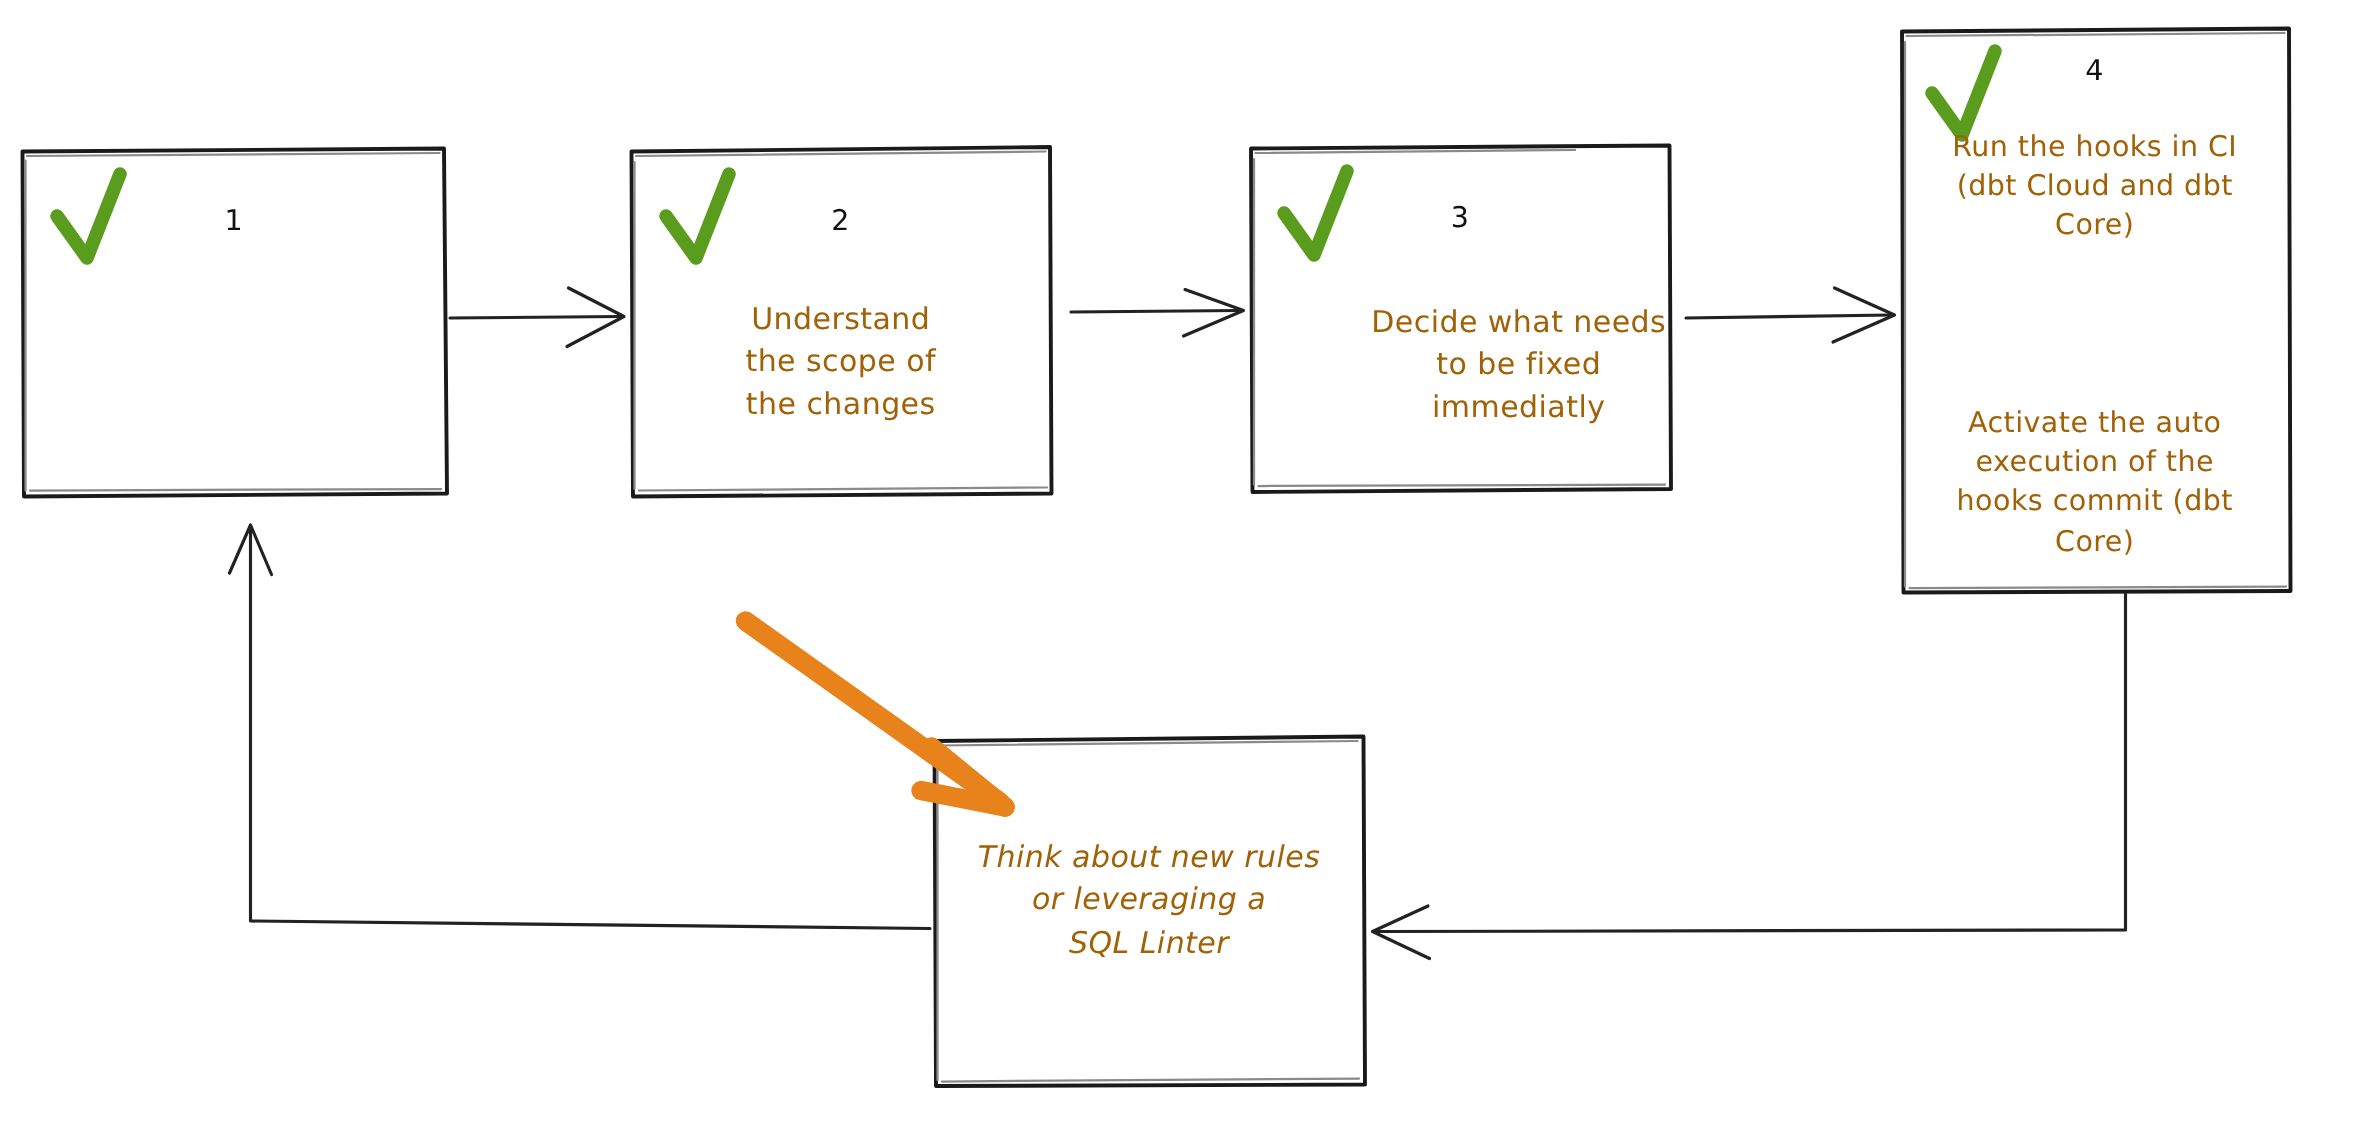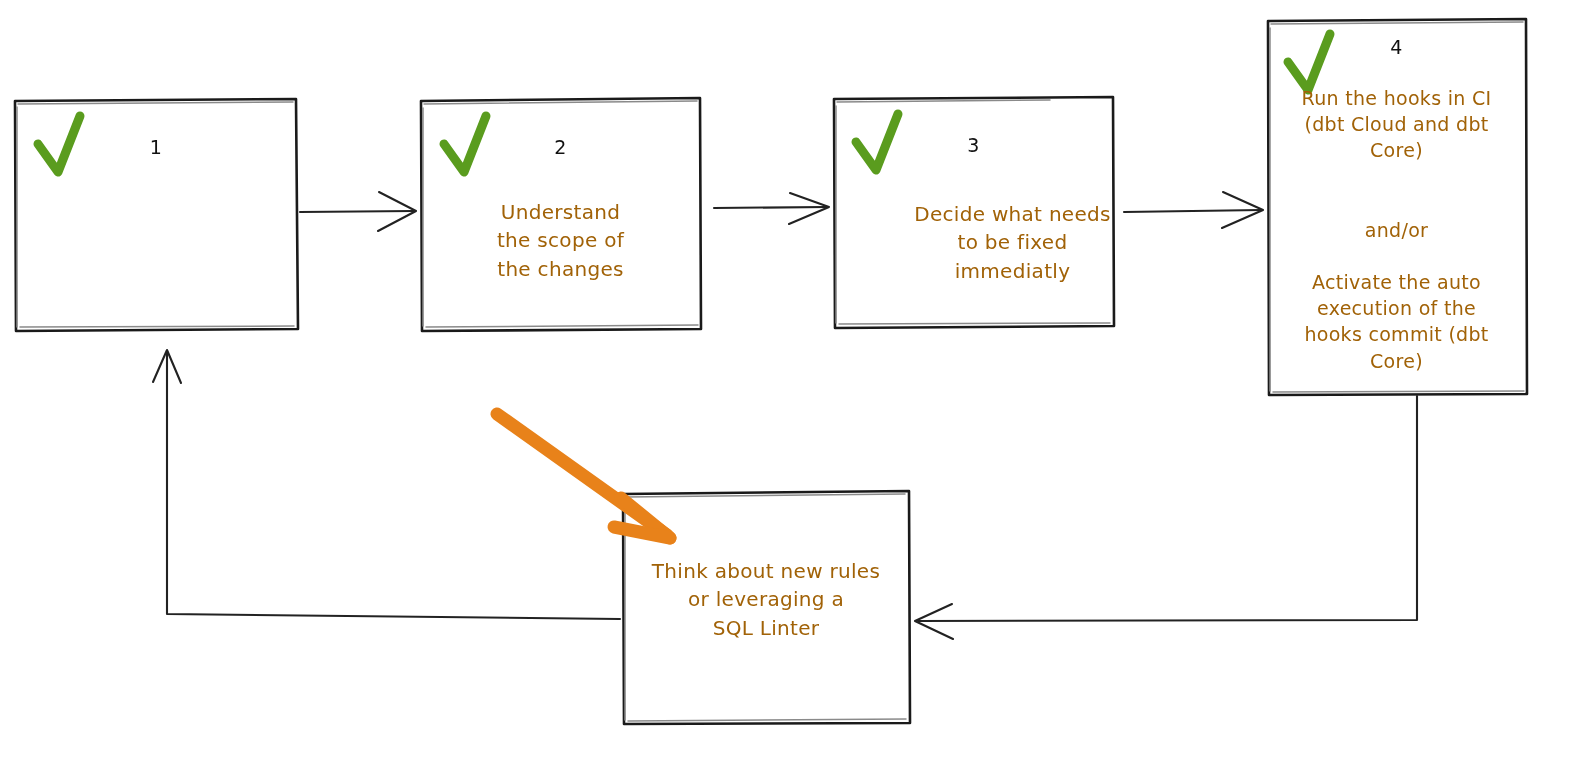--- a/index.html
+++ b/index.html
@@ -170,26 +170,25 @@
     <div class="node-text" style="top:102px;margin-left:39px;">Decide what needs
 to be fixed
 immediatly</div>
   </div>
 
   <div class="node-box" style="left:1266px; top:19px; width:261px; height:376px;">
     <div class="node-num" style="top:17px;">4</div>
     <div class="node-text small" style="top:66px;">Run the hooks in CI
 (dbt Cloud and dbt
 Core)</div>
-    <div class="node-text small" style="top:198px;">and/or</div>
     <div class="node-text small" style="top:250px;">Activate the auto
 execution of the
 hooks commit (dbt
 Core)</div>
   </div>
 
   <div class="node-box" style="left:622px; top:492px; width:288px; height:232px;">
-    <div class="node-text" style="top:65px;">Think about new rules
+    <div class="node-text" style="top:65px;font-style:italic;">Think about new rules
 or leveraging a
 SQL Linter</div>
   </div>
 
 </div>
 
 </body></html>

